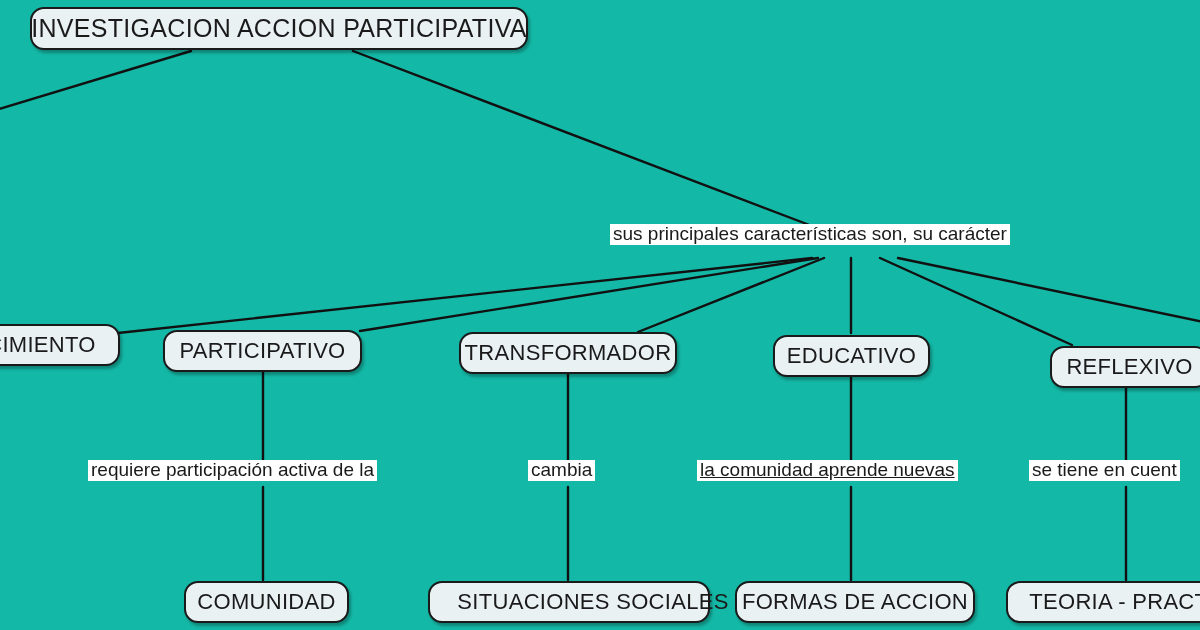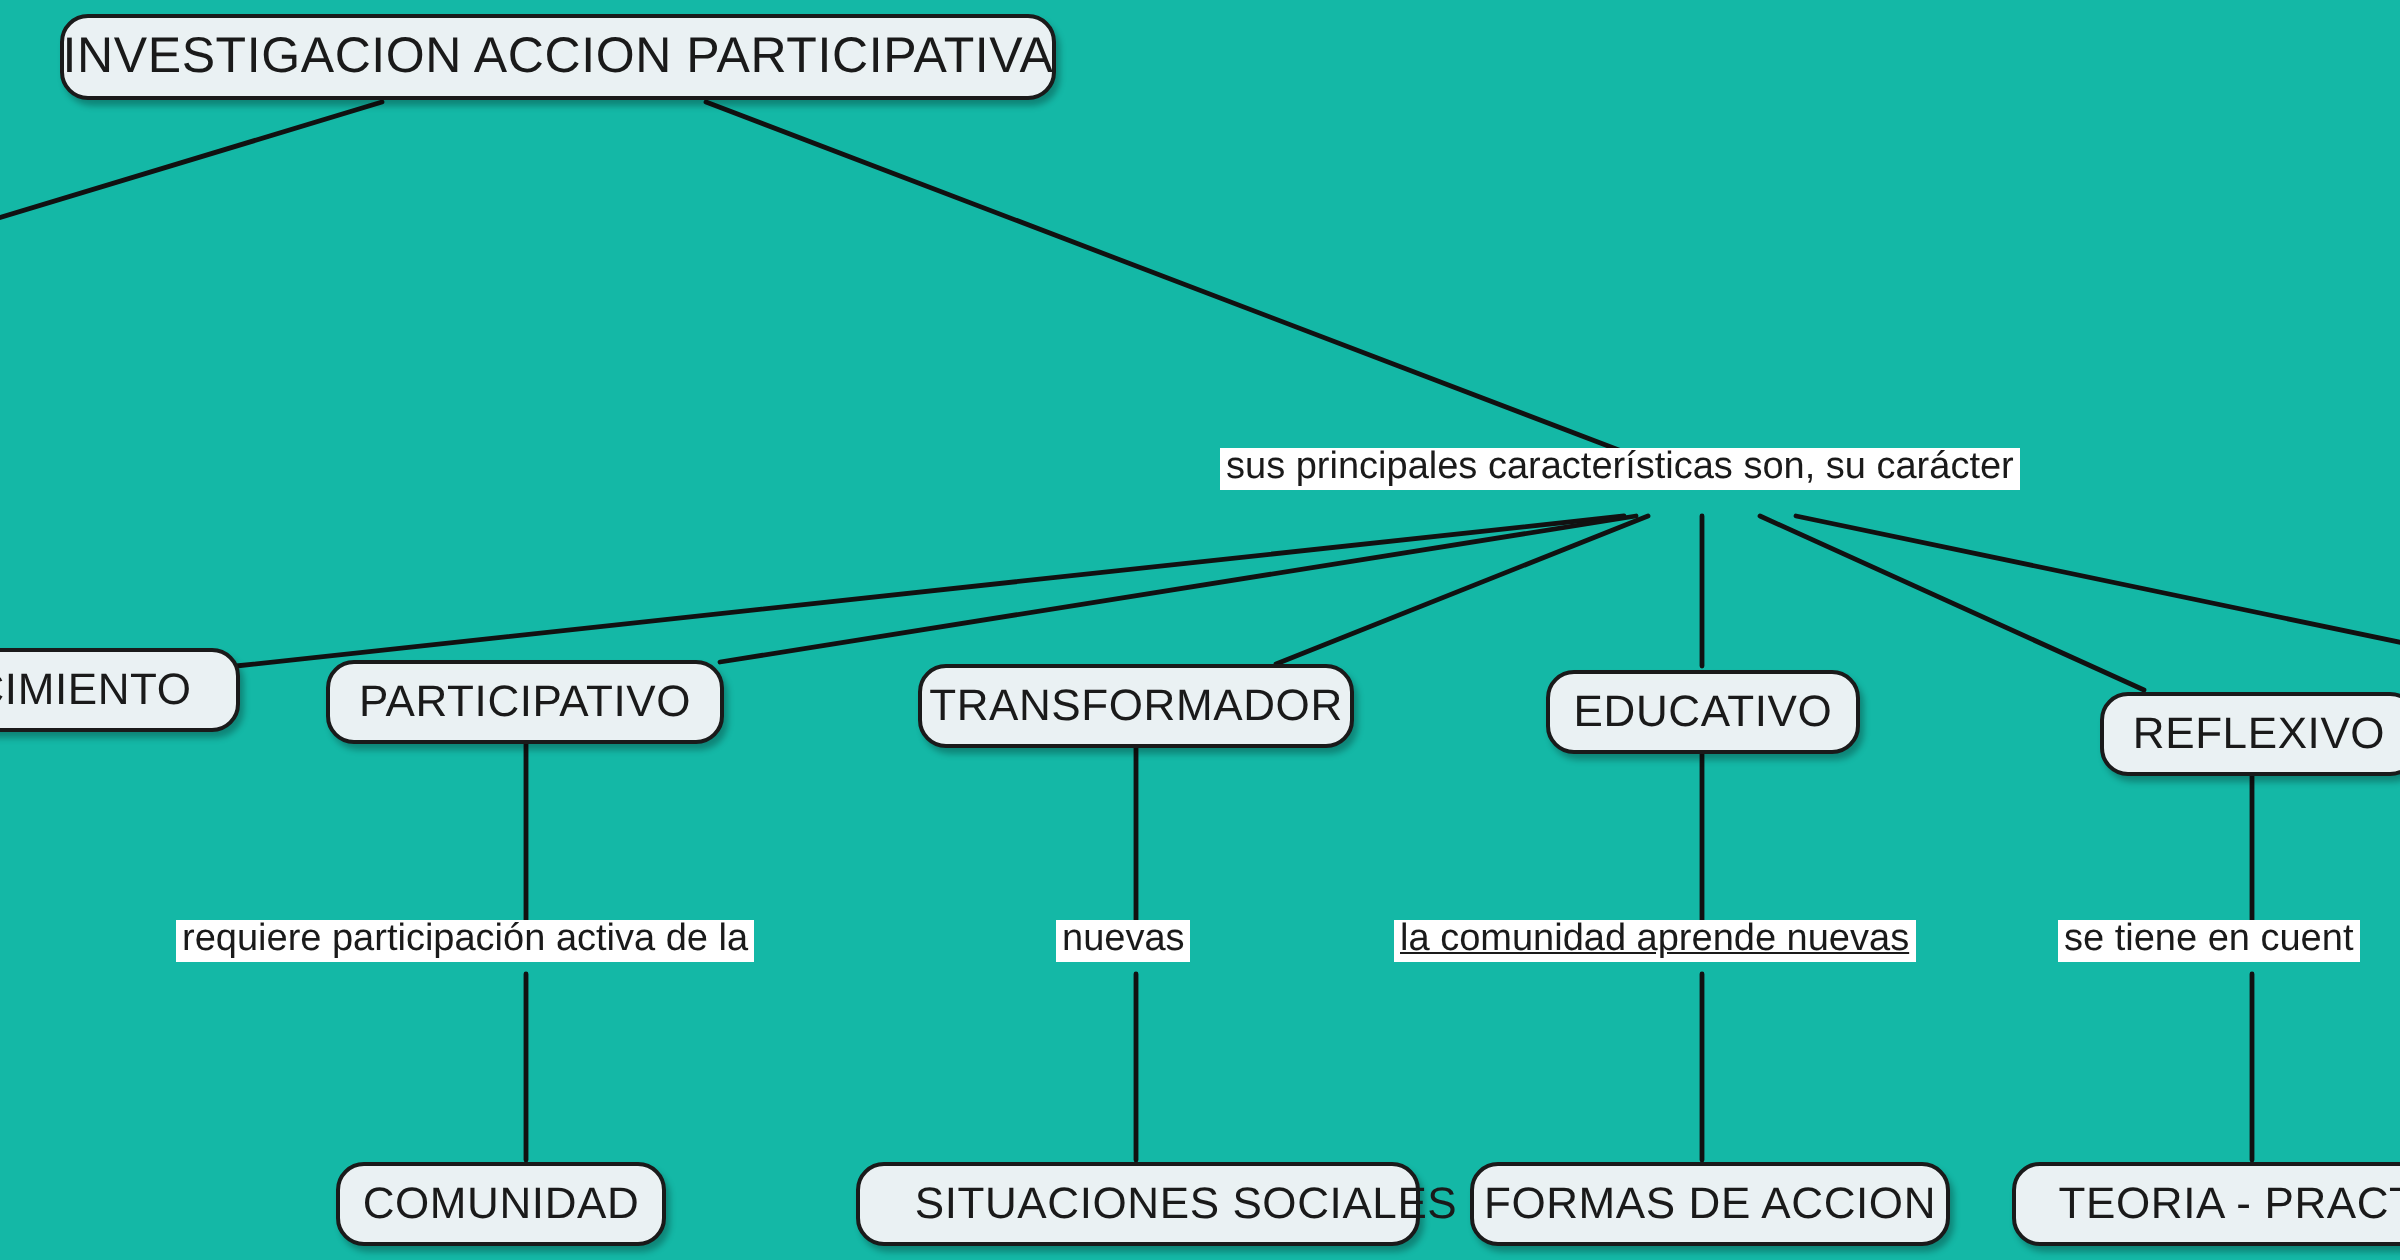--- a/index.html
+++ b/index.html
@@ -119,32 +119,32 @@
 
   <div class="node node-trait" style="left:1050px; top:346px; width:159px; height:42px;">
     <span>REFLEXIVO</span>
   </div>
 
   <div class="link-label" style="left:88px; top:460px;">
     <span>requiere participación activa de la</span>
   </div>
 
   <div class="link-label" style="left:528px; top:460px;">
-    <span>nuevas</span>
+    <span>cambia</span>
   </div>
 
   <div class="link-label" style="left:697px; top:460px;text-decoration:underline;">
     <span>la comunidad aprende nuevas</span>
   </div>
 
   <div class="link-label" style="left:1029px; top:460px;">
     <span>se tiene en cuent</span>
   </div>
 
-  <div class="node node-leaf" style="left:168px; top:581px; width:165px; height:42px;">
+  <div class="node node-leaf" style="left:184px; top:581px; width:165px; height:42px;">
     <span>COMUNIDAD</span>
   </div>
 
   <div class="node node-leaf" style="left:428px; top:581px; width:282px; height:42px;padding-left:48px;">
     <span>SITUACIONES SOCIALES</span>
   </div>
 
   <div class="node node-leaf" style="left:735px; top:581px; width:240px; height:42px;">
     <span>FORMAS DE ACCION</span>
   </div>

